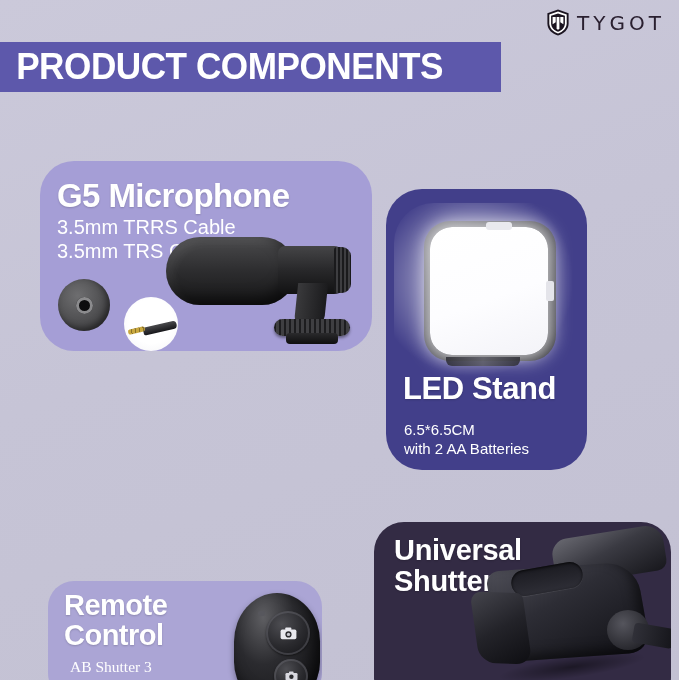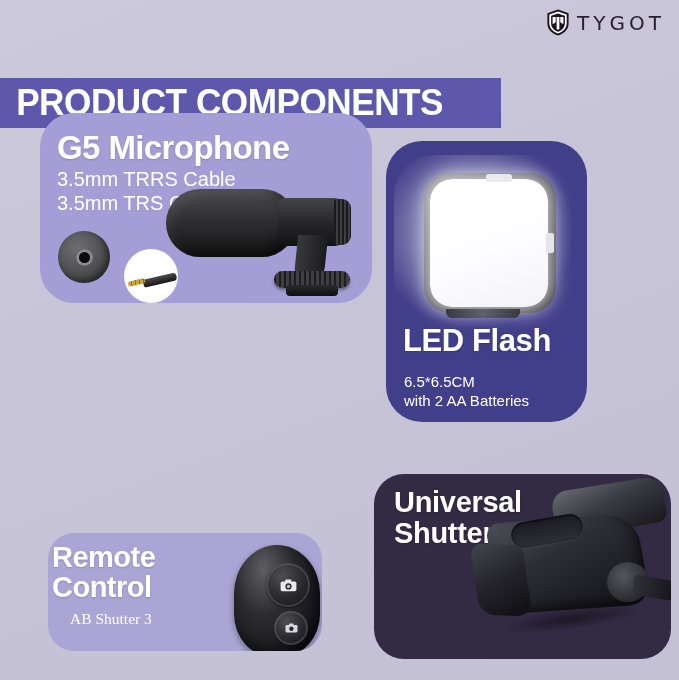--- a/index.html
+++ b/index.html
@@ -29,35 +29,36 @@
     font-family: "DejaVu Sans", sans-serif; font-weight: 400;
     line-height: 1;
     text-align: center;
   }
 
   
   .banner {
     position: absolute; left: 0; top: 42px;
     width: 501px; height: 50px;
     background: #5d58ab;
-    display: flex; align-items: center; margin-top: 36px;
+    display: flex; align-items: center;
   }
   .banner-title {
     color: #ffffff; font-size: 37px; font-weight: bold;
     letter-spacing: -0.5px; padding-left: 17px;
     font-family: "Liberation Sans", sans-serif;
     transform: scaleX(0.95); transform-origin: left center;
     white-space: nowrap;
   }
 
   
   .card {
     position: absolute;
     border-radius: 34px;
     overflow: hidden;
+    margin-top: 48px;
   }
   .card-title {
     color: #ffffff; font-weight: bold;
     font-family: "Liberation Sans", sans-serif;
     line-height: 1.0;
     text-shadow: 0 1px 2px rgba(0,0,0,.18);
     white-space: pre-line;
   }
   .card-sub {
     color: #ffffff; font-weight: normal;
@@ -103,21 +104,21 @@
   }
 
   
   #card-remote {
     left: 48px; top: 533px; width: 274px; height: 118px;
     background: #aba5d5;
     border-radius: 26px;
     z-index: 3;
   }
   #card-remote .card-title {
-    position: absolute; left: 4px; top: 9px;
+    position: absolute; left: 16px; top: 9px;
     font-size: 29px; line-height: 1.05; letter-spacing: -0.5px;
   }
   #card-remote .card-sub {
     position: absolute; left: 22px; top: 77px; font-size: 15.5px; font-family: Liberation Serif, serif;
   }
 
   
   #card-holder {
     left: 374px; top: 474px; width: 297px; height: 185px;
     background: #332b44;
@@ -370,21 +371,21 @@
   <div class="card" id="card-led">
     <div class="led-art">
       <div class="led-glow"></div>
       <div class="led-shell">
         <div class="led-panel"></div>
         <div class="led-topnotch"></div>
         <div class="led-sidebtn"></div>
       </div>
       <div class="led-base"></div>
     </div>
-    <div class="card-title">LED Flash</div>
+    <div class="card-title">LED Stand</div>
     <div class="card-sub">6.5*6.5CM
 with 2 AA Batteries</div>
   </div>
 
 
   <div class="card" id="card-remote">
     <div class="card-title">Remote
 Control</div>
     <div class="card-sub">AB Shutter 3</div>
 

